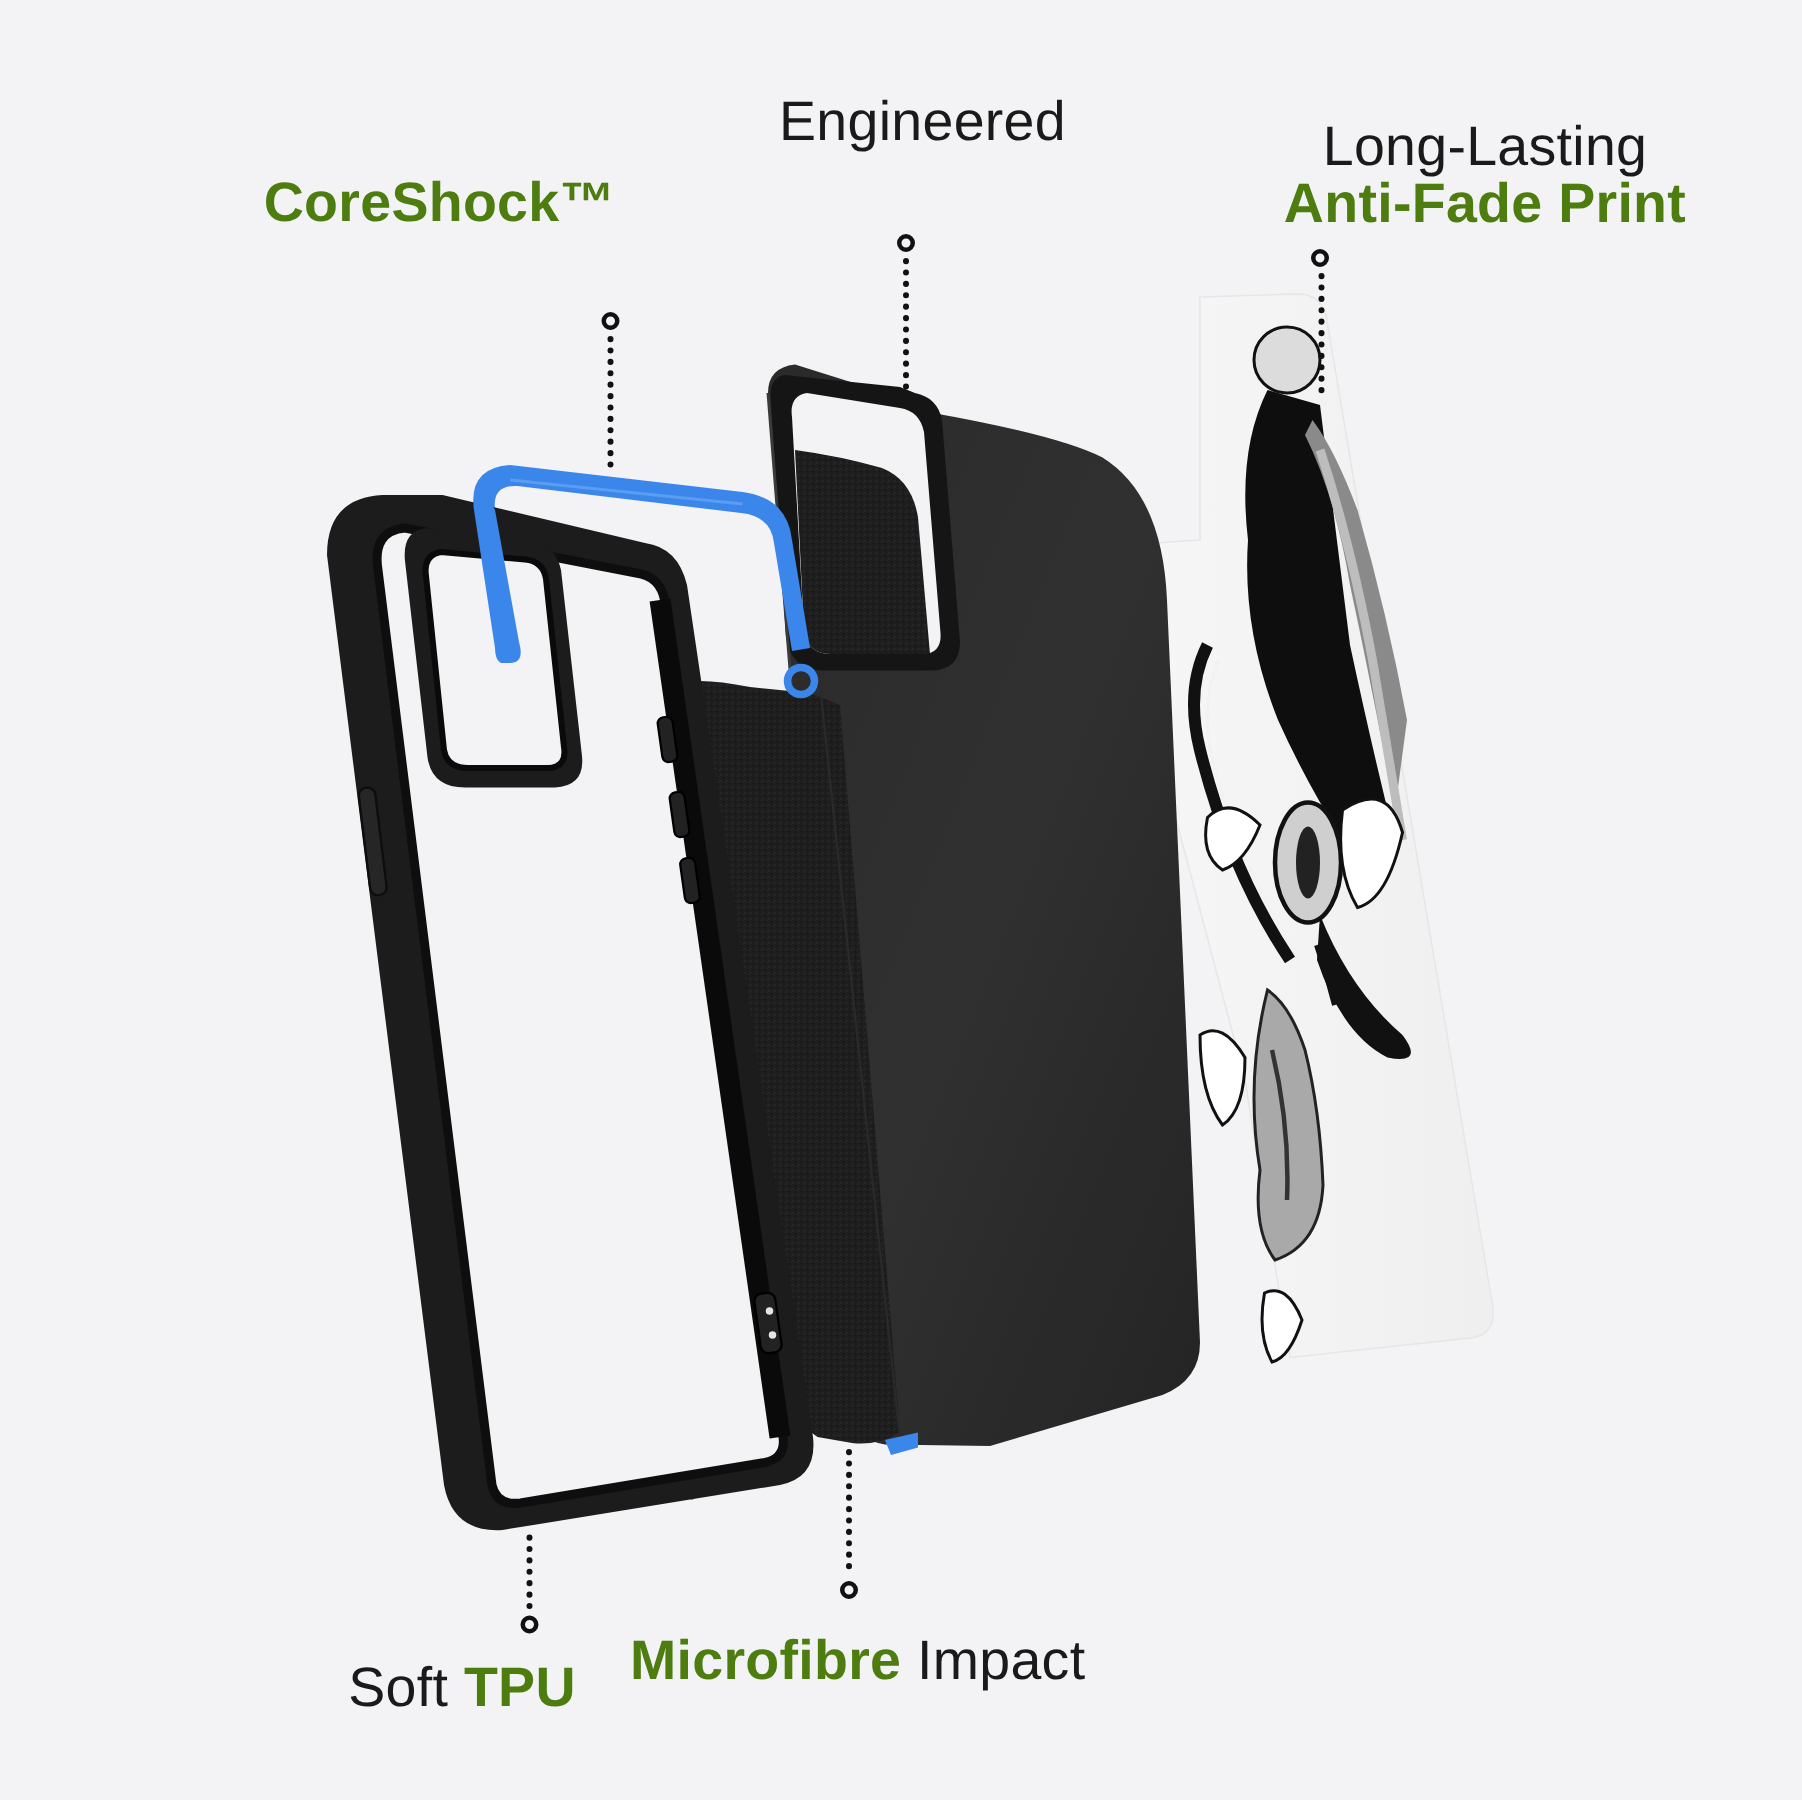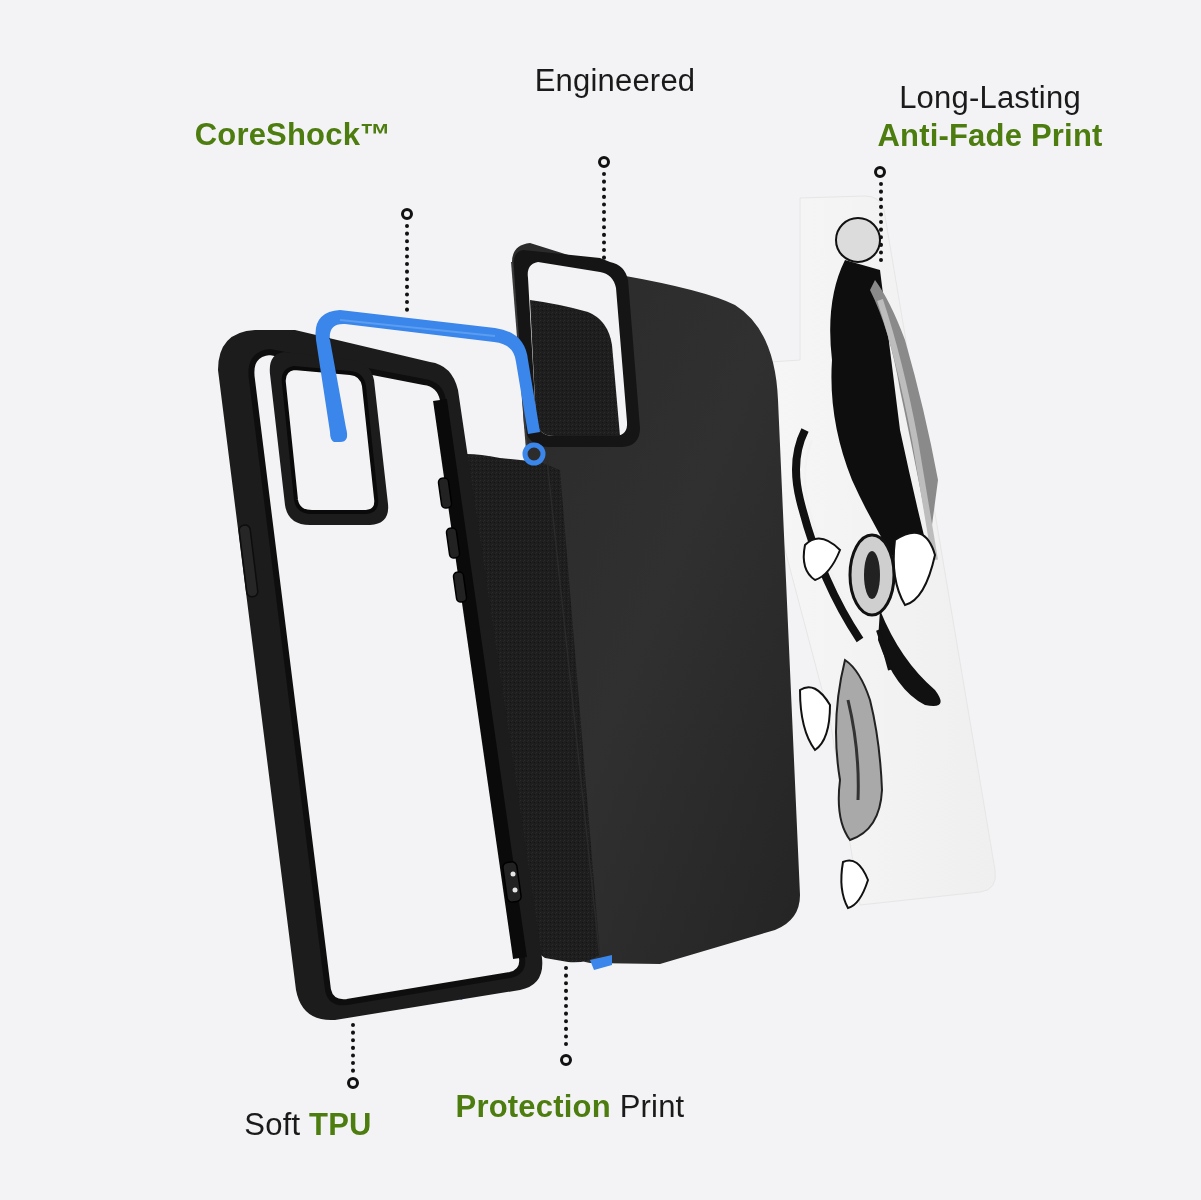--- a/index.html
+++ b/index.html
@@ -16,21 +16,21 @@
       color: #111111;
     }
     .scene {
       position: absolute;
       left: 0; top: 0;
       width: 1201px; height: 1200px;
     }
     .label {
       position: absolute;
       text-align: center;
-      font-size: 31px;
+      font-size: 37px;
       line-height: 38px;
       letter-spacing: 0.2px;
       white-space: nowrap;
     }
     .label .light { font-weight: 400; color: #1a1a1a; }
     .label .bold { font-weight: 700; color: #4d7c0f; }
     .label .line { display: block; }
 
     #label-coreshock { left: 140px; top: 116px; width: 306px; }
     #label-polycarbonate { left: 440px; top: 62px; width: 350px; }
@@ -177,16 +177,16 @@
   <div class="label" id="label-tpu">
     <span class="light" style="white-space:pre">Soft </span><span class="bold">TPU</span>
   </div>
 
   <div class="label" id="label-antifade">
     <span class="line light">Long-Lasting</span>
     <span class="line bold">Anti-Fade Print</span>
   </div>
 
   <div class="label" id="label-microfibre">
-    <span class="bold">Protection</span><span class="light" style="white-space:pre"> Print</span>
+    <span class="bold">Microfibre</span><span class="light" style="white-space:pre"> Impact</span>
   </div>
 
 </div>
 
 </body></html>

